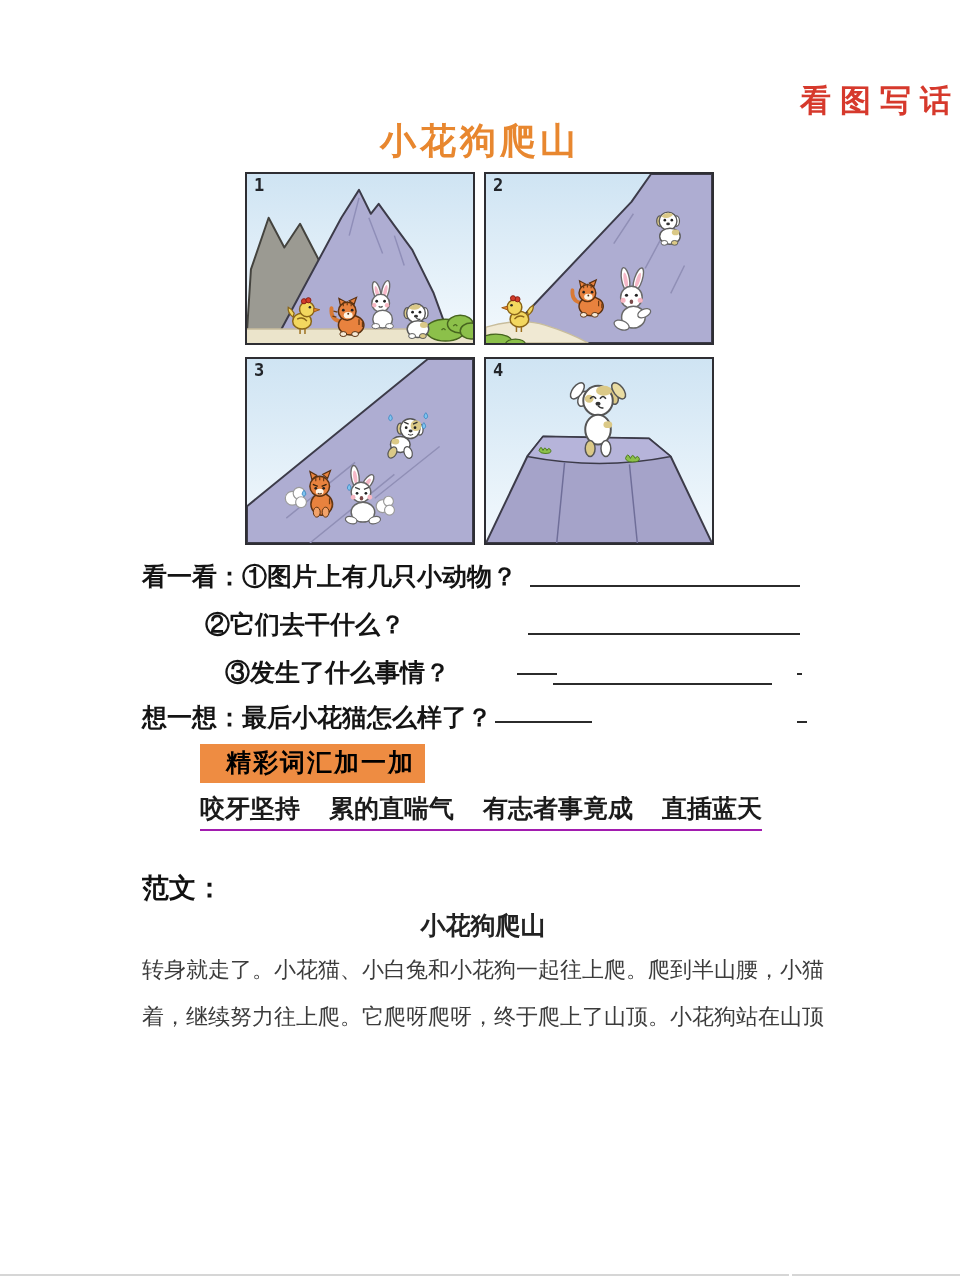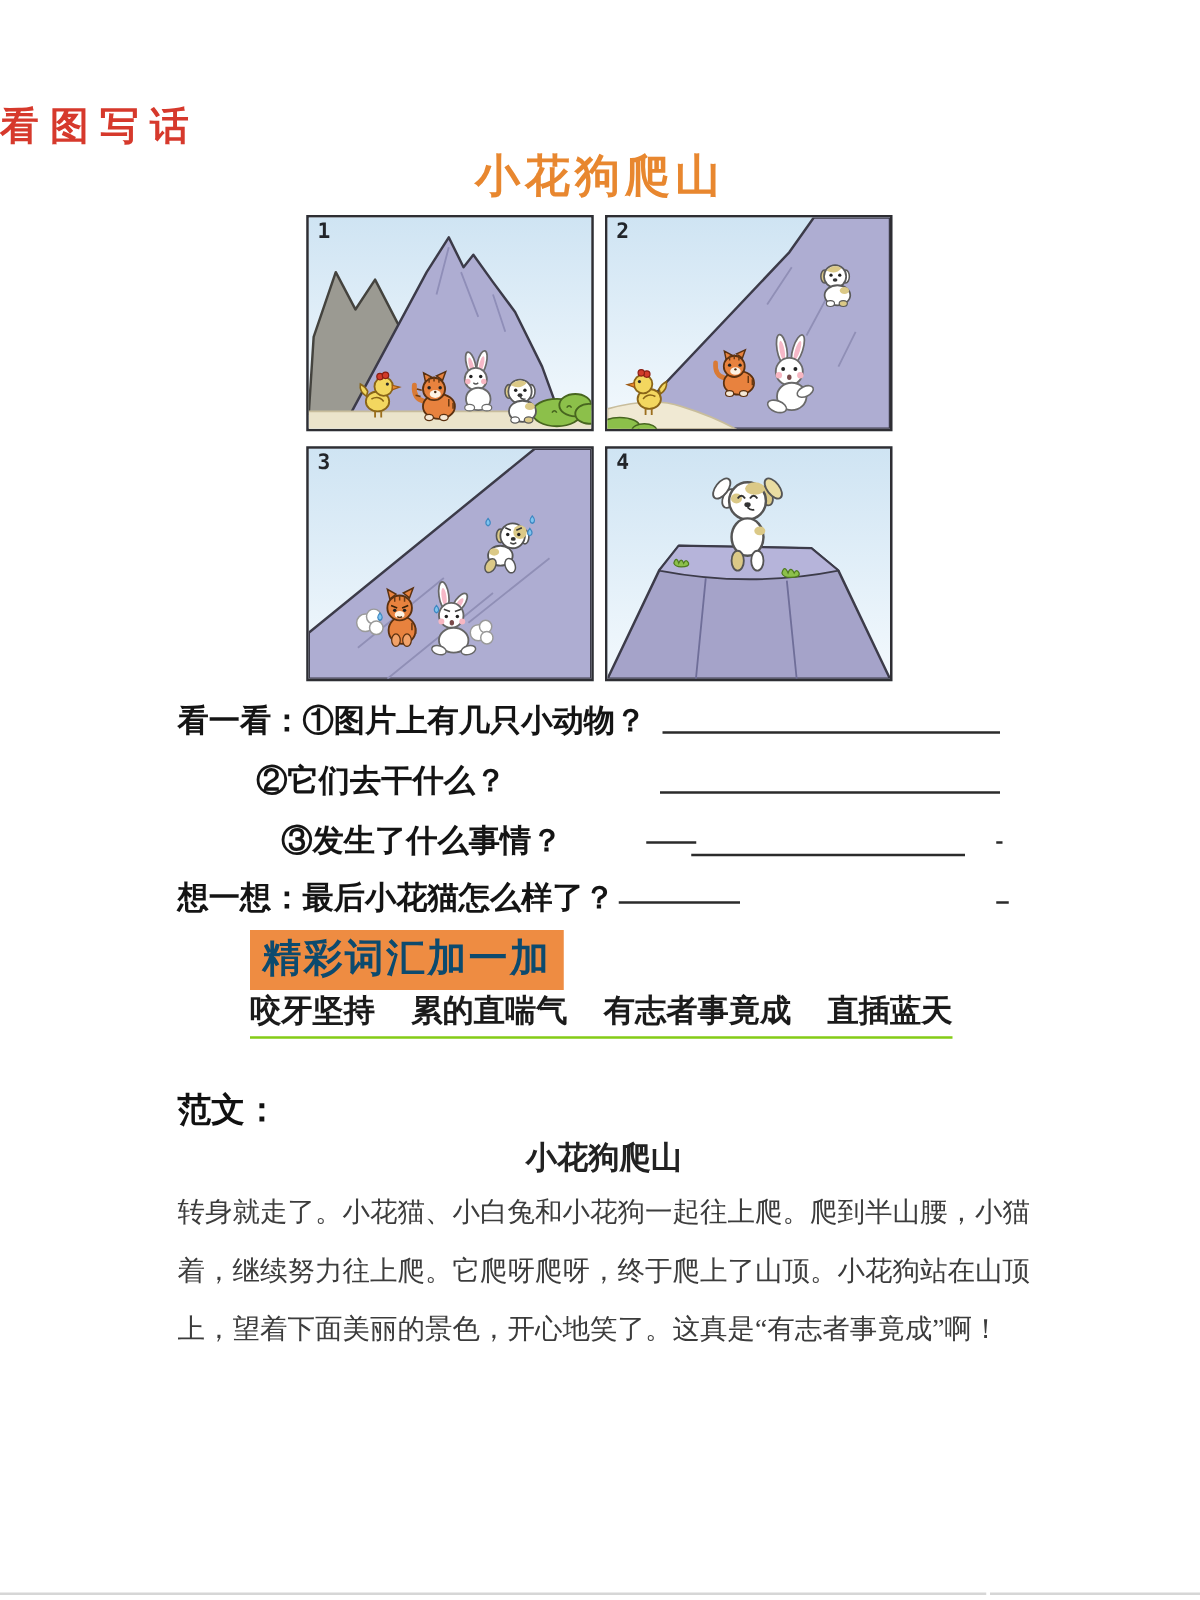--- a/index.html
+++ b/index.html
@@ -4,21 +4,21 @@
 <style>
   html,body { margin:0; padding:0; }
   body {
     width:960px; height:1280px; background:#ffffff; position:relative;
     font-family:"Liberation Sans", sans-serif; overflow:hidden;
   }
   .abs { position:absolute; }
 
   
   .main-title {
-    top:80px; left:0; width:960px; text-align:left;
+    top:80px; left:0; width:960px; text-align:right;
     font-size:31px; font-weight:bold; letter-spacing:9px;
     color:var(--title-red,#d6392c);
   }
   .sub-title {
     top:117px; left:0; width:960px; text-align:center;
     font-size:36px; font-weight:bold; letter-spacing:4px;
     color:var(--subtitle-orange,#e8872f);
   }
 
   
@@ -50,29 +50,29 @@
   .ans-2  { left:528px; top:633px; width:272px; }
   .ans-3a { left:517px; top:673px; width:40px; }
   .ans-3b { left:553px; top:683px; width:219px; }
   .ans-3c { left:797px; top:673px; width:5px; }
   .ans-4a { left:495px; top:721px; width:97px; }
   .ans-4b { left:797px; top:721px; width:10px; }
 
   
   .vocab-badge {
     left:200px; top:744px; background:var(--badge-orange,#ee8c42);
-    color:#0c4a6e; font-size:31px; font-weight:bold; letter-spacing:2px;
-    padding:2px 10px 4px 10px; font-family:"Liberation Sans", sans-serif;
+    color:#000000; font-size:25px; font-weight:bold; letter-spacing:2px;
+    padding:2px 10px 4px 26px; font-family:"Liberation Sans", sans-serif;
   }
   .vocab-row {
     left:200px; top:792px; width:562px;
     display:flex; justify-content:space-between;
     font-size:25px; font-weight:bold; color:#1b1b1b;
     font-family:"Liberation Serif", serif;
-    border-bottom:2px solid #84cc16; padding-bottom:4px;
+    border-bottom:2px solid #a21caf; padding-bottom:4px;
   }
 
   
   .essay-label { left:142px; top:870px; font-size:27px; font-weight:bold;
                  color:#111; font-family:"Liberation Serif", serif;text-align:center; }
   .essay-title { left:142px; top:909px; width:682px; text-align:center;
                  font-size:25px; font-weight:bold; color:#222;
                  font-family:"Liberation Serif", serif; }
   .essay-body  { left:142px; top:947px; width:682px;
                  font-family:"Liberation Serif", serif; font-size:22px; color:#3c3c3c; }
@@ -408,17 +408,16 @@
   <span>累的直喘气</span>
   <span>有志者事竟成</span>
   <span>直插蓝天</span>
 </div>
 
 <div class="abs essay-label">范文：</div>
 <div class="abs essay-title">小花狗爬山</div>
 <div class="abs essay-body">
   <div class="essay-line">转身就走了。小花猫、小白兔和小花狗一起往上爬。爬到半山腰，小猫</div>
   <div class="essay-line">着，继续努力往上爬。它爬呀爬呀，终于爬上了山顶。小花狗站在山顶</div>
-  <div class="essay-line last">上，望着下面美丽的景色，开心地笑了。这真是“有志者事竟成”啊！</div>
 </div>
 
 <div class="abs footer-line-a"></div>
 <div class="abs footer-line-b"></div>
 
 </body></html>

